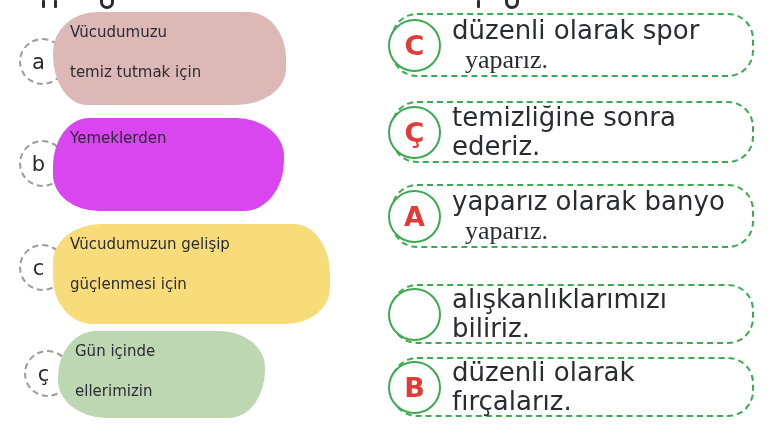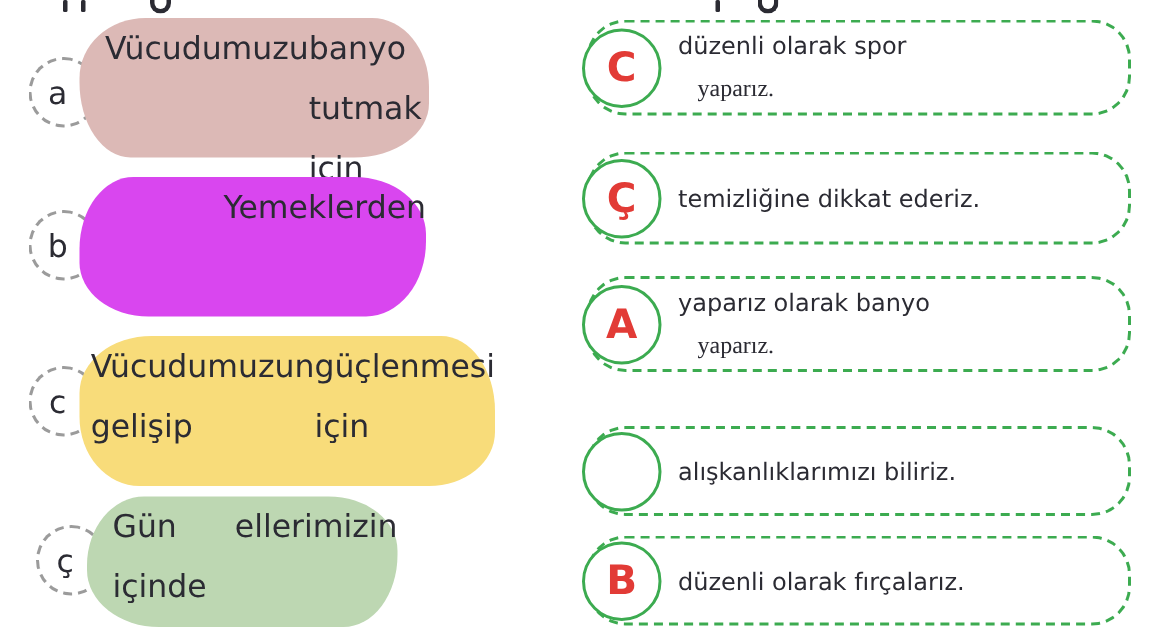--- a/index.html
+++ b/index.html
@@ -34,23 +34,23 @@
     display: flex; align-items: center; justify-content: center;
     font-size: 21px;
     z-index: 1;
   }
   .badge span { position: relative; left: -4px; }
 
   
   .blob {
     position: absolute;
     z-index: 2;
-    display: flex; flex-direction: row; justify-content: flex-end;
+    display: flex; flex-direction: column; justify-content: flex-start;
     padding-left: 17px;
-    font-size: 21px;
+    font-size: 15px;
     line-height: 40px;
   }
   .blob-a { border-radius: 44px 38px 50px 34px / 40px 46px 36px 50px; }
   .blob-b { border-radius: 36px 48px 40px 46px / 48px 38px 50px 36px; }
   .blob-c { border-radius: 48px 36px 44px 40px / 38px 50px 36px 46px; }
   .blob-d { border-radius: 38px 46px 36px 48px / 46px 36px 48px 38px; }
 
   
   .ans {
     position: absolute;
@@ -68,21 +68,21 @@
     background: #ffffff;
     display: flex; align-items: center; justify-content: center;
     color: #e23b36;
     font-weight: 700;
     font-size: 27px;
   }
   .ans-text {
     position: absolute;
     left: 59px; top: 0; bottom: 0; right: 6px;
     display: flex; flex-direction: column; justify-content: center;
-    font-size: 16px;
+    font-size: 26px;
     line-height: 29px;
   }
   .ans-line2 { padding-left: 13px; font-family: Liberation Serif, serif; }
 </style>
 </head>
 <body>
 
 <div class="canvas">
 
   <div class="crop-strip">
@@ -91,21 +91,21 @@
     <span class="frag loop" style="left:100px"></span>
     <span class="frag stroke" style="left:477px"></span>
     <span class="frag loop" style="left:505px"></span>
   </div>
 
   <div class="badge" style="left:19px; top:38px">
     <span>a</span>
   </div>
   <div class="blob blob-a" style="left: 53px; top: 12px; width: 233px; height: 93px; background: rgb(220, 185, 182);">
     <div>Vücudumuzu</div>
-    <div>banyo tutmak için</div>
+    <div>temiz tutmak için</div>
   </div>
 
   <div class="badge" style="left:19px; top:140px">
     <span>b</span>
   </div>
   <div class="blob blob-b" style="left: 53px; top: 118px; width: 231px; height: 93px; background: #d946ef;">
     <div>Yemeklerden</div>
   </div>
 
   <div class="badge" style="left:19px; top:244px">
@@ -132,21 +132,21 @@
       <div class="ans-line1">düzenli olarak spor</div>
       <div class="ans-line2">yaparız.</div>
     </div>
   </div>
 
   <div class="ans" style="top:101px; height:62px">
     <div class="ans-circle" style="top:3px">
       <span>Ç</span>
     </div>
     <div class="ans-text">
-      <div class="ans-line1">temizliğine dikkat ederiz.</div>
+      <div class="ans-line1">temizliğine sonra ederiz.</div>
       <div class="ans-line2"></div>
     </div>
   </div>
 
   <div class="ans" style="top:184px; height:64px">
     <div class="ans-circle" style="top:4px">
       <span>A</span>
     </div>
     <div class="ans-text">
       <div class="ans-line1">yaparız olarak banyo</div>

